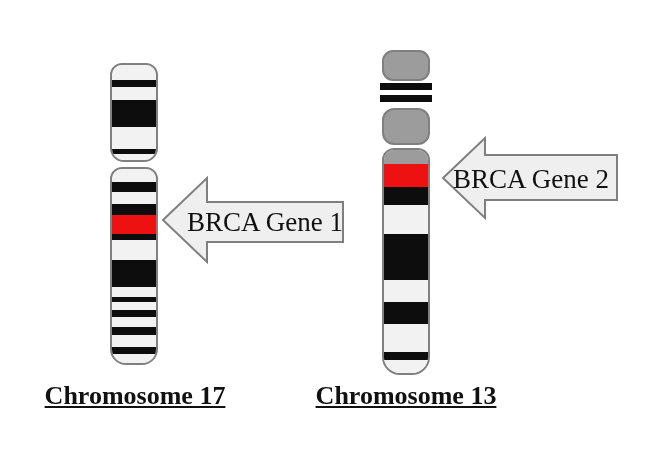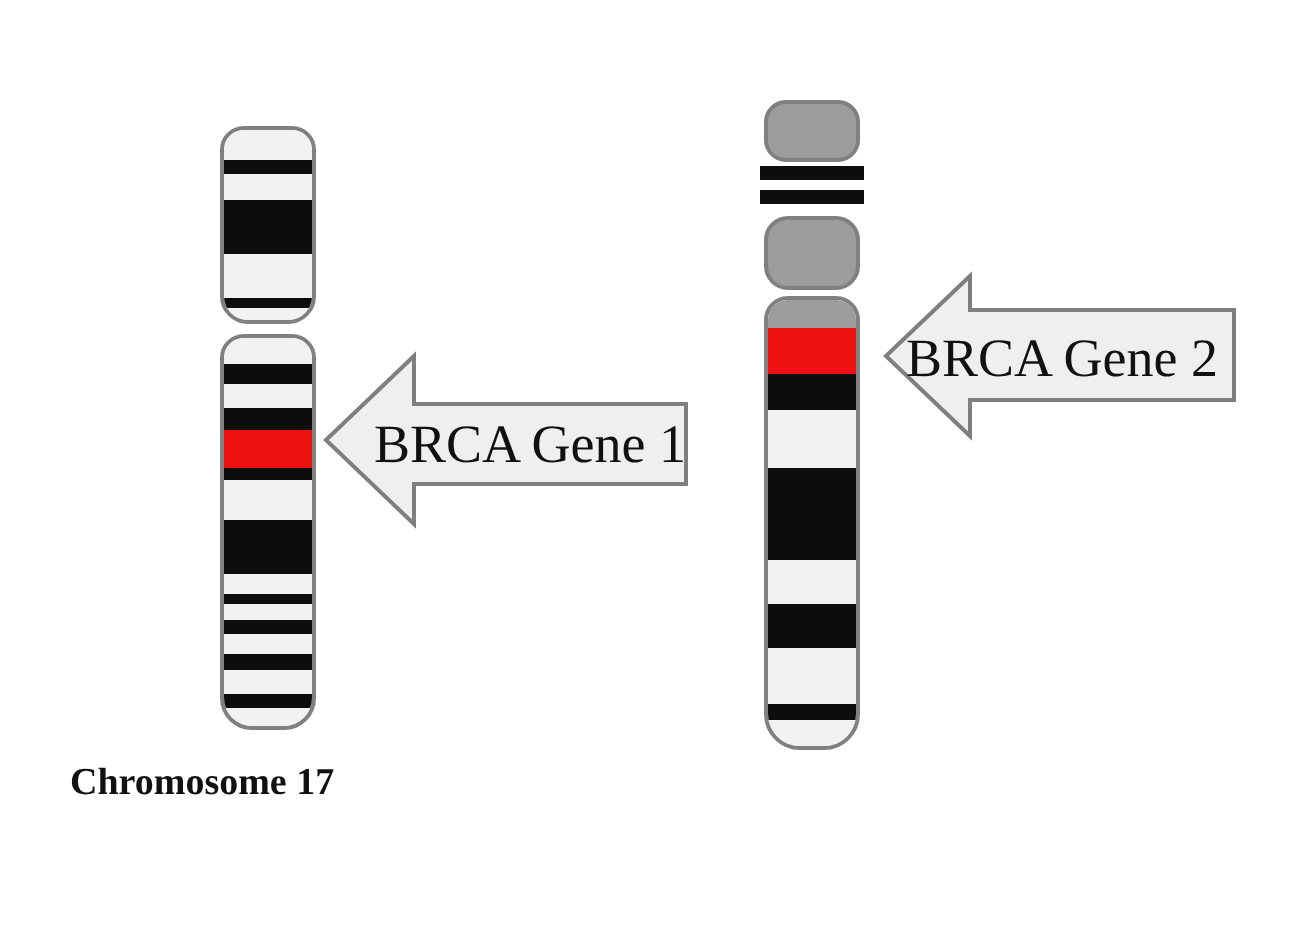--- a/index.html
+++ b/index.html
@@ -27,25 +27,26 @@
     background: var(--gray);
     border: 2px solid var(--outline);
   }
   .stalk-bar {
     position: absolute;
     background: var(--black);
   }
   .chrom-label {
     position: absolute;
     width: 200px;
-    text-align: left;
+    text-align: center;
     font-weight: bold;
-    font-size: 19px;
+    font-size: 26px;
     color: var(--label-text);
     white-space: nowrap;
+    text-decoration: underline;
   }
   .arrow-layer {
     position: absolute;
     left: 0; top: 0;
     width: 649px; height: 469px;
   }
   .arrow-layer polygon {
     fill: var(--arrow-fill);
     stroke: var(--arrow-stroke);
     stroke-width: 2;
@@ -113,14 +114,15 @@
   </div>
 
   <svg class="arrow-layer" viewBox="0 0 649 469" xmlns="http://www.w3.org/2000/svg">
     <polygon points="163,220 207,178 207,202 343,202 343,242 207,242 207,262"></polygon>
     <text x="265" y="231" text-anchor="middle">BRCA Gene 1</text>
     <polygon points="443,178 485,138 485,155 617,155 617,200 485,200 485,218"></polygon>
     <text x="531" y="188" text-anchor="middle">BRCA Gene 2</text>
   </svg>
 
   <div class="chrom-label" style="left:35px; top:381px;">Chromosome 17</div>
+  <div class="chrom-label" style="left:306px; top:381px;">Chromosome 13</div>
 
 </div>
 
 </body></html>

